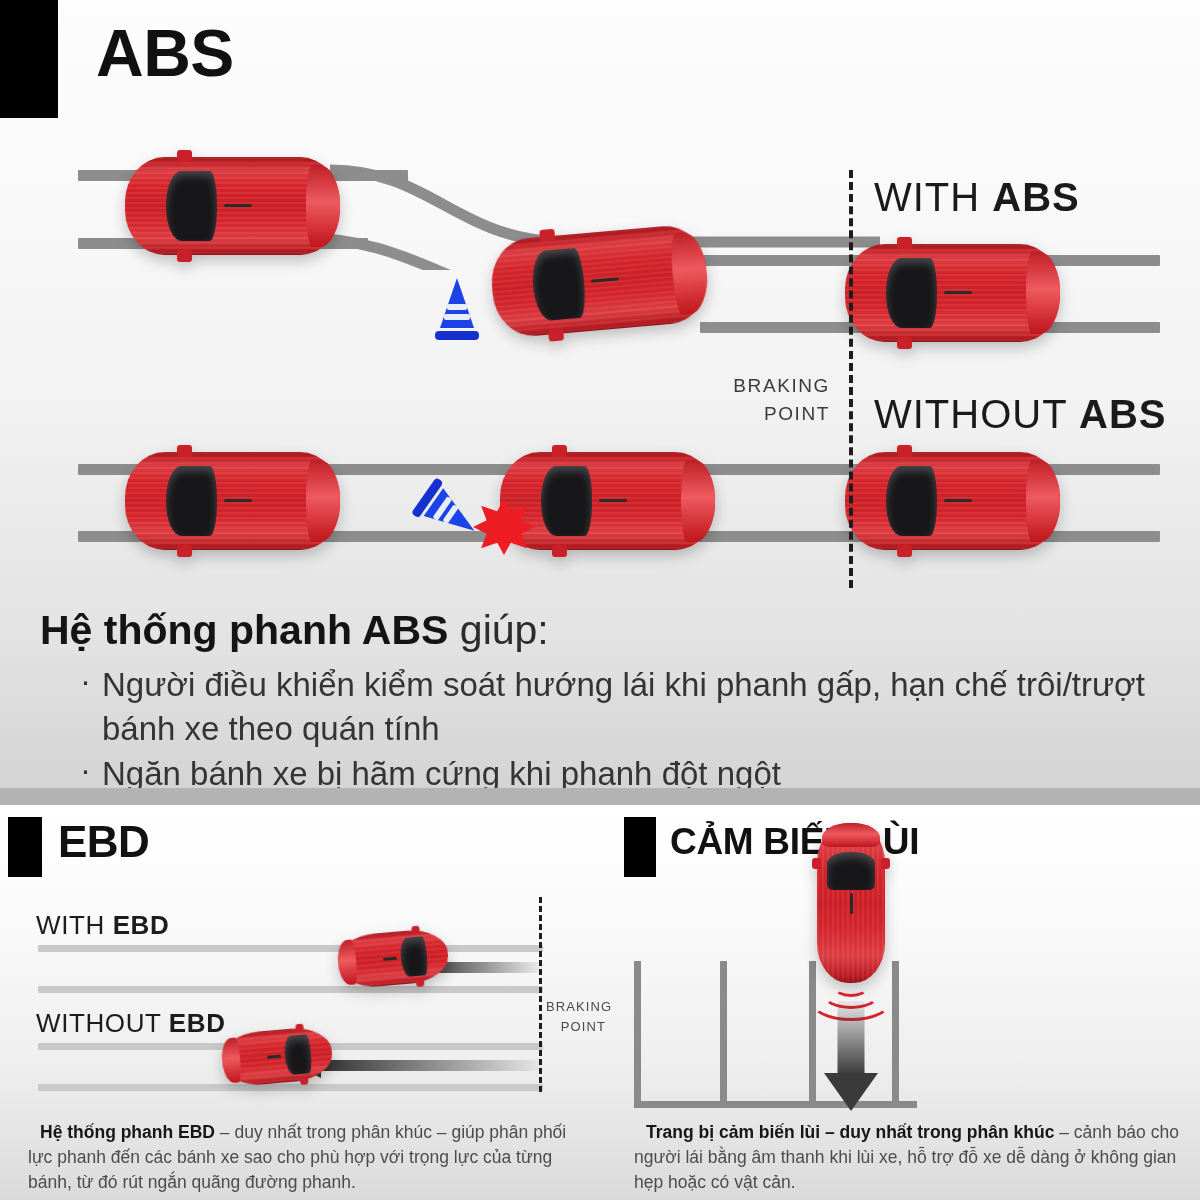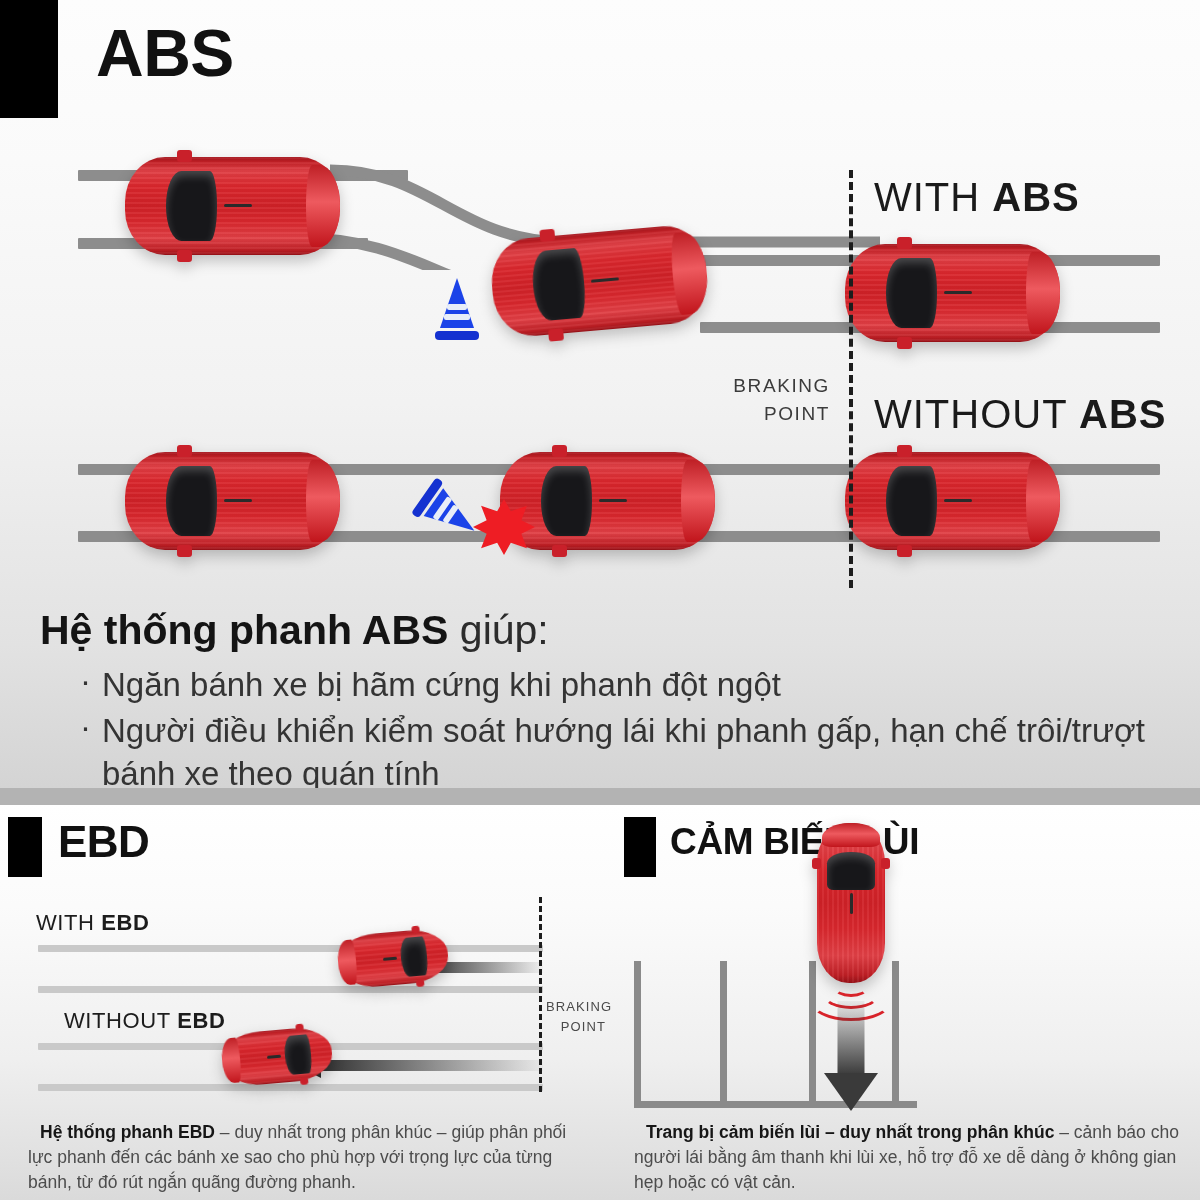--- a/index.html
+++ b/index.html
@@ -164,21 +164,21 @@
   .panel-divider {
     position: absolute; left: 611px; top: 805px; width: 1px; height: 395px;
     background: rgba(0,0,0,0.07);
   }
   .hdr-bar.ebd { left: 8px; top: 12px; width: 34px; height: 60px; }
   .hdr-bar.sensor { left: 12px; top: 12px; width: 32px; height: 60px; }
   .hdr-title.ebd { left: 58px; top: 15px; font-size: 44px; }
   .hdr-title.sensor { left: 58px; top: 18px; font-size: 37px; letter-spacing: -0.3px; }
 
   .label-ebd {
-    position: absolute; font-size: 22px; color: #1c1c1c; font-weight: 300;
+    position: absolute; font-size: 26px; color: #1c1c1c; font-weight: 300;
     letter-spacing: 0.6px; white-space: nowrap;
   }
   .label-ebd b { font-weight: bold; }
 
   
   .arrow-wrap { position: absolute; height: 26px; }
   .arrow-tail {
     position: absolute; right: 0; top: 8px; height: 11px; left: 22px;
     background: linear-gradient(to left, rgba(60,60,60,0.03), #2e2e2e);
   }
@@ -329,22 +329,22 @@
     <div class="braking-point" style="left:640px; top:372px; width:190px;">
       <div>BRAKING</div>
       <div>POINT</div>
     </div>
 
     <div class="abs-desc">
       <div class="lead">
         <b>Hệ thống phanh ABS</b><span> giúp:</span>
       </div>
       <ul class="abs-bullets">
+        <li>Người điều khiển kiểm soát hướng lái khi phanh gấp, hạn chế trôi/trượt bánh xe theo quán tính</li>
         <li>Ngăn bánh xe bị hãm cứng khi phanh đột ngột</li>
-        <li>Người điều khiển kiểm soát hướng lái khi phanh gấp, hạn chế trôi/trượt bánh xe theo quán tính</li>
       </ul>
     </div>
   </section>
 
   <div class="sep-band"></div>
   <div class="panel-divider"></div>
 
   <section class="bot bot-left">
     <div class="hdr-bar ebd"></div>
     <div class="hdr-title ebd">EBD</div>
@@ -363,21 +363,21 @@
 
     <div class="car carL" style="left:338px; top:127px; width:110px; height:53px; transform:rotate(-5deg);">
       <div class="car-body"></div>
       <div class="car-nose"></div>
       <div class="car-glass"></div>
       <div class="car-mirror m1"></div>
       <div class="car-mirror m2"></div>
       <div class="car-ant"></div>
     </div>
 
-    <div class="label-ebd" style="left:36px; top:203px;margin-left:28px;">
+    <div class="label-ebd" style="left:36px; top:203px;">
       <span>WITHOUT </span><b>EBD</b>
     </div>
 
     <div class="road light" style="left:38px; top:238px; width:505px; height:7px;"></div>
     <div class="road light" style="left:38px; top:279px; width:505px; height:7px;"></div>
 
     <div class="arrow-wrap" style="left:295px; top:247px; width:248px;">
       <div class="arrow-tail"></div>
       <div class="arrow-head"></div>
     </div>

